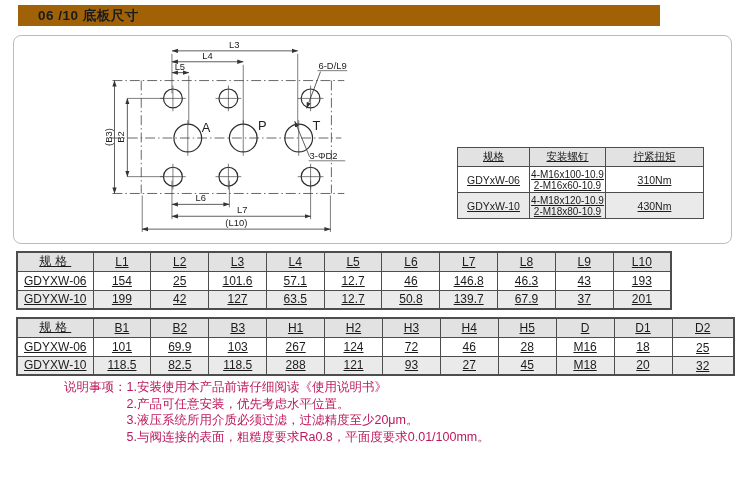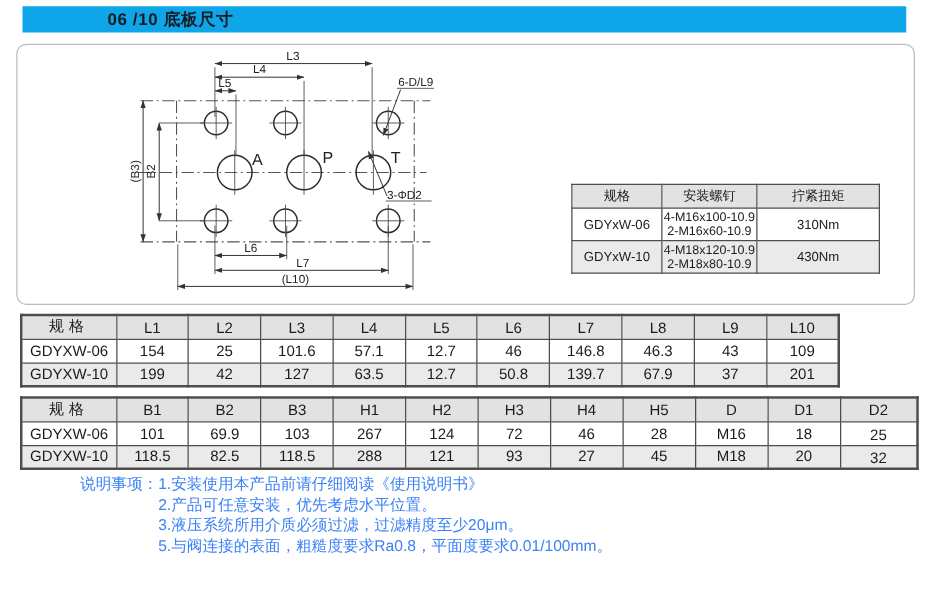--- a/index.html
+++ b/index.html
@@ -6,23 +6,22 @@
   html,body { width:755px; height:480px; }
   body {
     position:relative;
     width:755px; height:480px;
     background:#ffffff;
     font-family:"Liberation Sans", sans-serif;
     color:#1b1b1b;
     overflow:hidden;
   }
   .title-bar {
-    position:absolute; left:18px; top:5px; width:707px; height:21px;
-    background:#0ea5e9;
-    padding-left:48px;
+    position:absolute; left:18px; top:5px; width:642px; height:21px;
+    background:#a16207;
   }
   .title-bar span {
     display:block; padding-left:20px; line-height:21px;
     font-size:13.5px; font-weight:bold; color:#161c22; letter-spacing:0.5px;
   }
   .draw-box {
     position:absolute; left:13px; top:35px; width:719px; height:209px;
     border:1.5px solid #bcbcbc; border-radius:8px; background:#fff;
   }
   .draw-box svg { position:absolute; left:0; top:0; width:100%; height:100%; }
@@ -30,21 +29,21 @@
   
   .chain { stroke:#555; stroke-width:0.9; fill:none; stroke-dasharray:10 3 1.5 3; }
   .dim   { stroke:#333; stroke-width:0.8; fill:none; }
   .ext   { stroke:#444; stroke-width:0.7; fill:none; }
   .lead  { stroke:#333; stroke-width:0.8; fill:none; }
   .hole  { stroke:#2b2b2b; stroke-width:1.2; fill:none; }
   .dtxt  { font-size:9.5px; fill:#222; font-family:"Liberation Sans", sans-serif; }
   .ptxt  { font-size:13px; fill:#222; font-family:"Liberation Sans", sans-serif; }
 
   
-  table { border-collapse:collapse; table-layout:fixed; }
+  table { border-collapse:collapse; table-layout:fixed;text-decoration:underline; }
   td, th { border:1px solid #4d4d4d; text-align:center; font-weight:normal; overflow:hidden; white-space:nowrap; }
 
   .torque {
     position:absolute; left:443px; top:111px; width:246px;
     font-size:10.5px; background:#fff;
   }
   .torque th { background:#e2e2e2; height:19px; }
   .torque td { height:26px; }
   .torque tr.alt td { background:#eaeaea; }
   .torque .screws { font-size:10px; line-height:11px; }
@@ -56,21 +55,21 @@
   .dims th { background:#e2e2e2; height:19px; }
   .dims td { height:19px; }
   .dims tr.alt td { background:#eaeaea; }
   .dims th.spec { letter-spacing:4px; }
   .t-l { top:251px; width:656px; }
   .t-b { top:317px; width:719px; }
   .t-b td.low { vertical-align:bottom; line-height:13px; padding-bottom:1px; }
 
   .notes {
     position:absolute; left:64px; top:379px;
-    display:flex; font-size:12.5px; line-height:16.6px; color:#3b82f6;
+    display:flex; font-size:12.5px; line-height:16.6px; color:#be185d;
   }
   .notes-label { white-space:nowrap; }
   .notes-items div { white-space:nowrap; }
 </style>
 </head>
 <body>
 
 <div class="title-bar">
   <span>06 /10 底板尺寸</span>
 </div>
@@ -200,21 +199,21 @@
     <td>GDYXW-06</td>
     <td>154</td>
     <td>25</td>
     <td>101.6</td>
     <td>57.1</td>
     <td>12.7</td>
     <td>46</td>
     <td>146.8</td>
     <td>46.3</td>
     <td>43</td>
-    <td>109</td>
+    <td>193</td>
   </tr>
   <tr class="alt">
     <td>GDYXW-10</td>
     <td>199</td>
     <td>42</td>
     <td>127</td>
     <td>63.5</td>
     <td>12.7</td>
     <td>50.8</td>
     <td>139.7</td>

